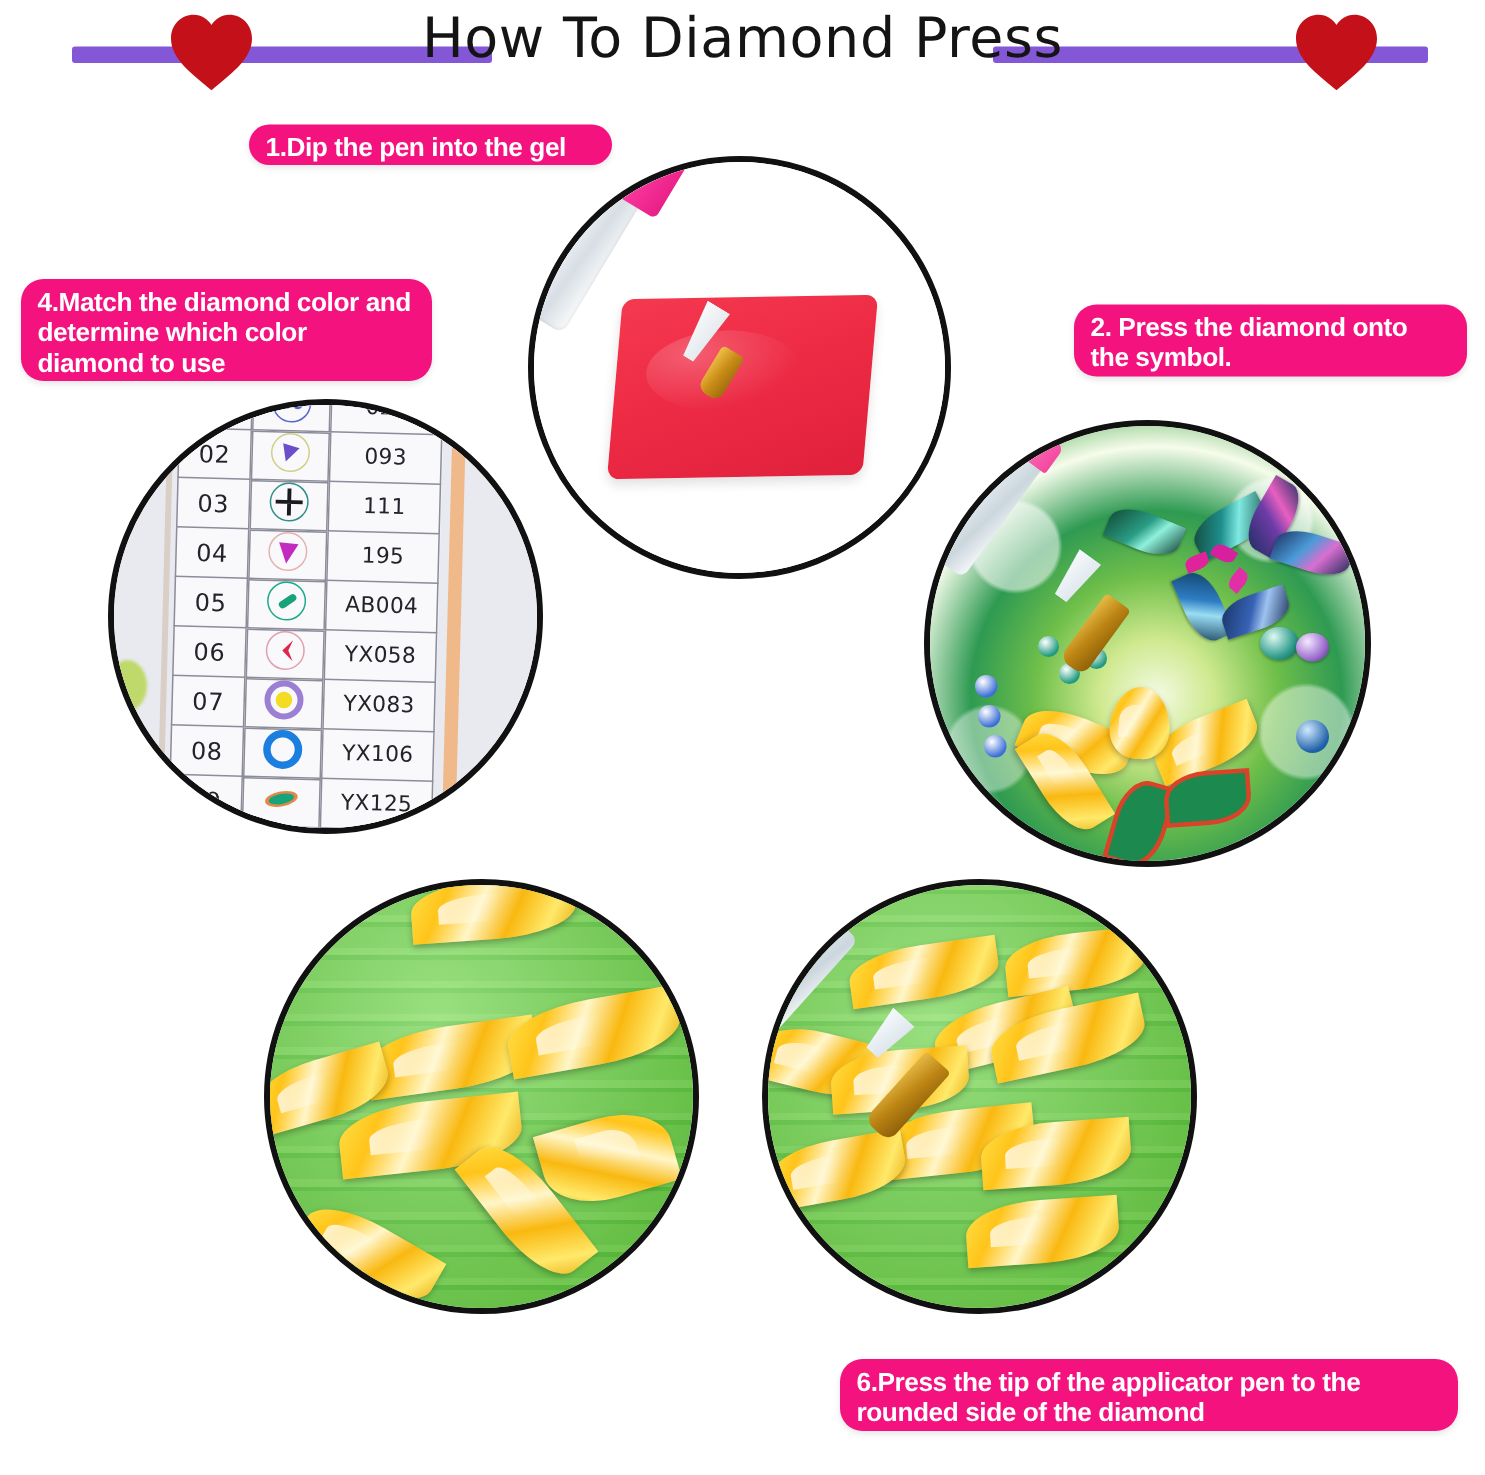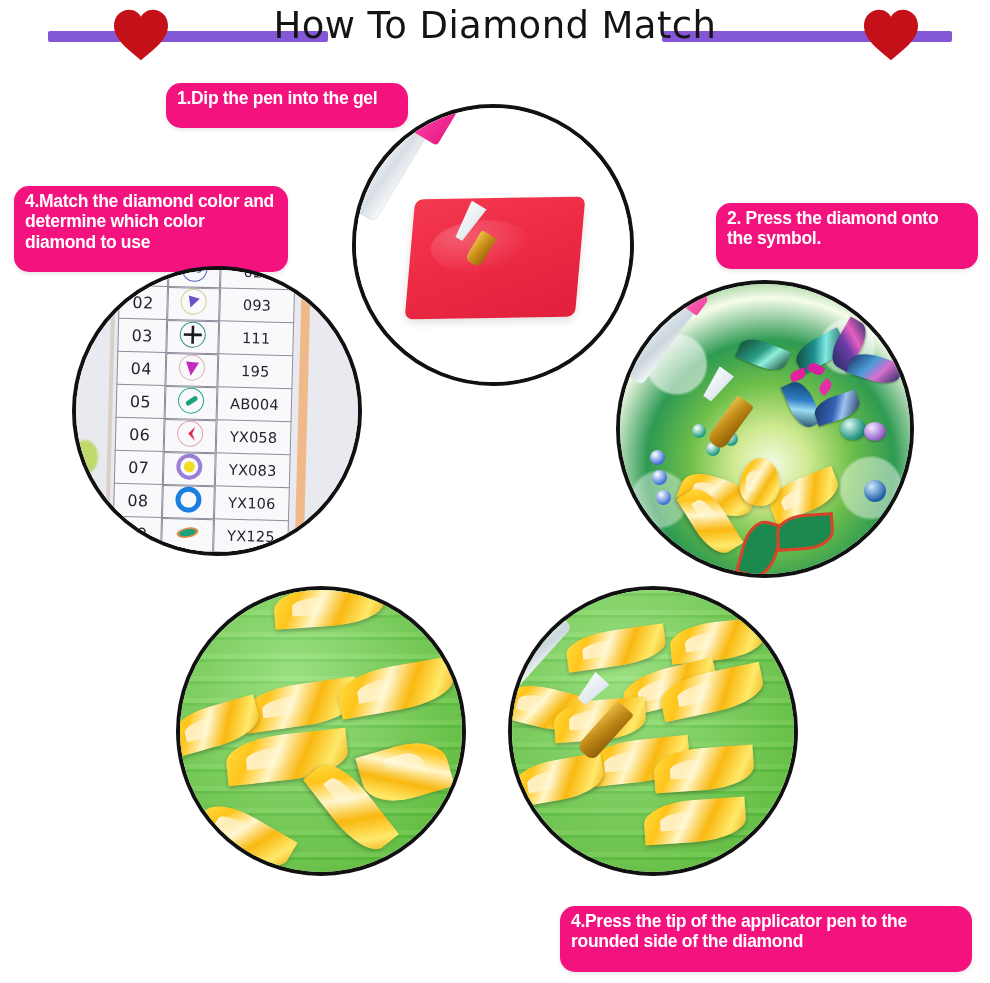--- a/index.html
+++ b/index.html
@@ -20,21 +20,21 @@
   .heart svg{width:100%;height:100%;display:block;}
   .title{
     position:absolute;left:0;right:0;top:4px;text-align:center;
     font-size:37px;letter-spacing:.4px;color:#141414;font-weight:400;
     font-family:"DejaVu Sans",sans-serif;
   }
 
   
   .label{
     position:absolute;background:#F4127F;color:#ffffff;
-    border-radius:15px;padding:5px 11px 20px 11px;
+    border-radius:15px;padding:5px 11px 2px 11px;
     font-size:17.5px;line-height:1.16;font-weight:700;
     letter-spacing:-.3px;
     box-shadow:0 2px 4px rgba(0,0,0,.10);
     box-sizing:border-box;
   }
   #label-1{left:166px;top:83px;width:242px;}
   #label-2{left:14px;top:186px;width:274px;}
   #label-5{left:716px;top:203px;width:262px;}
   #label-3{left:8px;top:899px;width:437px;}
   #label-4{left:560px;top:906px;width:412px;}
@@ -180,21 +180,21 @@
     <svg viewBox="0 0 32 30">
         <path d="M16 29C9 23 1 17.5 1 9.8 1 4.8 4.7 1 9.4 1c3 0 5.2 1.6 6.6 3.8C17.4 2.6 19.6 1 22.6 1 27.3 1 31 4.8 31 9.8 31 17.5 23 23 16 29z" fill="#C41018"></path>
       </svg>
   </div>
   <div class="heart right">
     <svg viewBox="0 0 32 30">
         <path d="M16 29C9 23 1 17.5 1 9.8 1 4.8 4.7 1 9.4 1c3 0 5.2 1.6 6.6 3.8C17.4 2.6 19.6 1 22.6 1 27.3 1 31 4.8 31 9.8 31 17.5 23 23 16 29z" fill="#C41018"></path>
       </svg>
   </div>
 
-  <div class="title">How To Diamond Match</div>
+  <div class="title">How To Diamond Press</div>
 
   <div class="label" id="label-1">1.Dip the pen into the gel</div>
 
   <div class="circle" id="circle-gel">
     <div class="inner">
       <div class="gel-bg"></div>
       <div class="gel-pad"></div>
       <div class="pen-body"></div>
       <div class="pen-cap"></div>
       <div class="pen-taper"></div>
@@ -392,15 +392,15 @@
       <div class="dia" style="left:134px;top:212px;width:102px;height:42px;transform:rotate(-4deg);"></div>
 
       <div class="penB" style="left:10px;top:24px;">
         <div class="shaftB" style="left:14px;top:0;width:44px;height:86px;transform:rotate(42deg);transform-origin:50% 0;"></div>
         <div style="position:absolute;left:58px;top:62px;width:28px;height:32px;background:linear-gradient(100deg,#FAFDFF,#D3DEE6);clip-path:polygon(16% 0,84% 0,68% 100%,32% 100%);transform:rotate(42deg);"></div>
         <div class="tipB" style="left:74px;top:88px;width:22px;height:62px;transform:rotate(42deg);"></div>
       </div>
     </div>
   </div>
 
-  <div class="label" id="label-4">4.Press the tip of the applicator pen to the rounded side of the diamond</div>
+  <div class="label" id="label-4">6.Press the tip of the applicator pen to the rounded side of the diamond</div>
 
 </div>
 
 </body></html>

